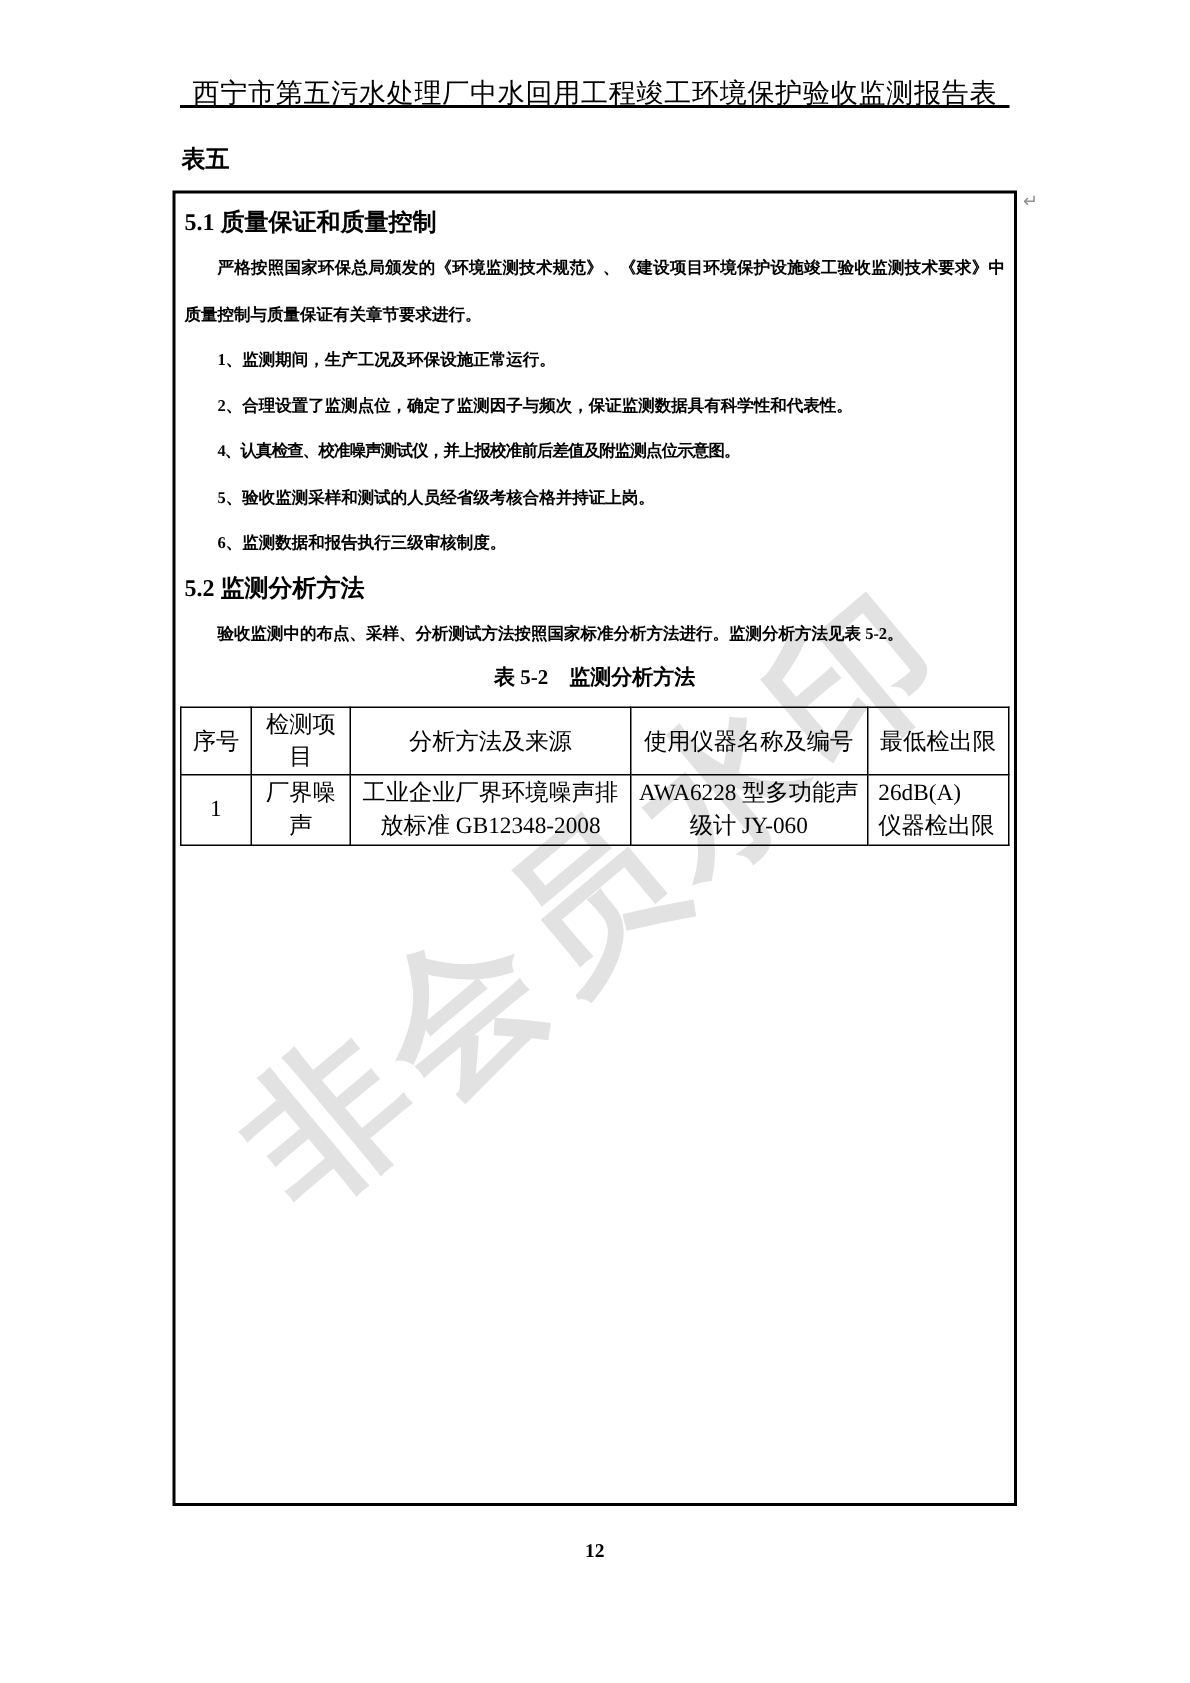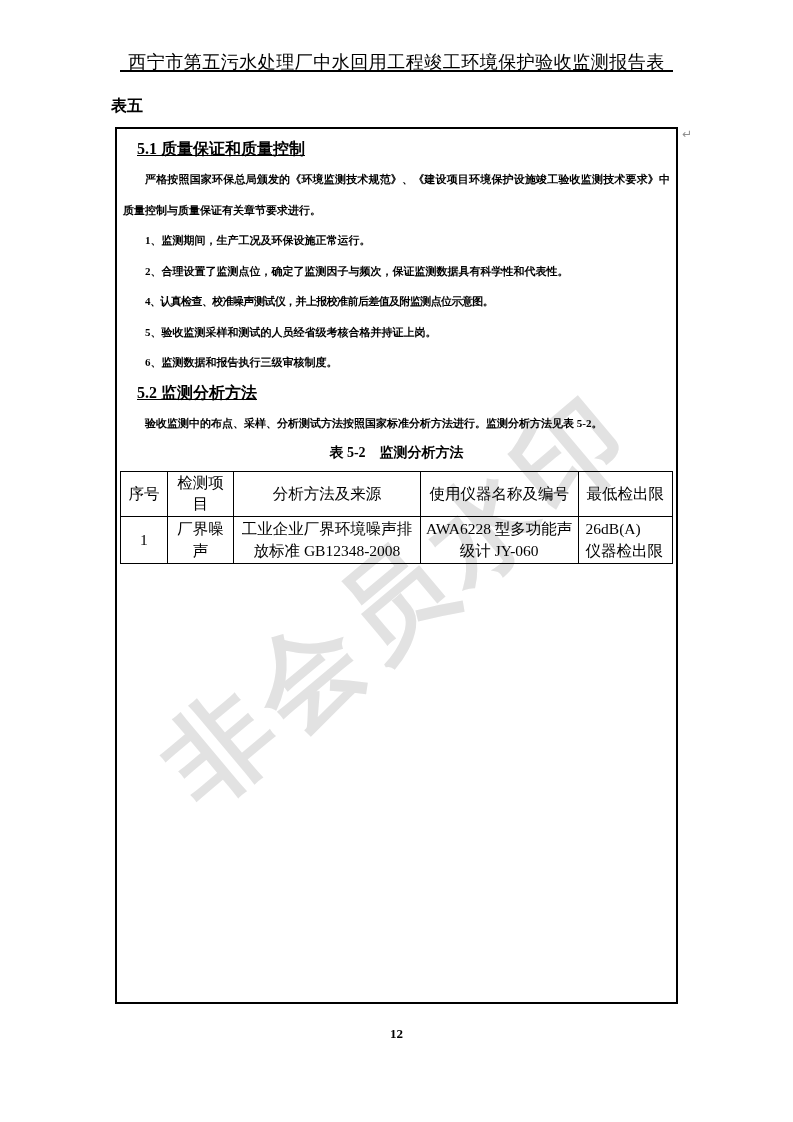--- a/index.html
+++ b/index.html
@@ -10,42 +10,42 @@
   }
   .doc-title {
     position:absolute; top:50px; left:0; width:100%;
     text-align:center; font-size:18px; letter-spacing:0.5px; z-index:2;
   }
   .header-rule {
     position:absolute; top:70px; left:120px; width:553px; height:2px;
     background:#000; z-index:2;
   }
   .table-label {
-    position:absolute; top:96px; left:111px;
+    position:absolute; top:96px; left:121px;
     font-size:16px; font-weight:bold; z-index:2;
   }
   .anchor-mark {
     position:absolute; top:127px; left:682px;
     font-size:12px; color:#8f8f8f; z-index:2;
     font-family:"DejaVu Sans","Liberation Sans",sans-serif;
   }
   .watermark {
     position:absolute; left:112px; top:542px; width:570px; height:112px;
     font-size:106px; line-height:112px; letter-spacing:8px; white-space:nowrap;
     transform:rotate(-40deg); z-index:0; font-weight:bold;
     font-family:"Liberation Sans","DejaVu Sans",sans-serif;
     user-select:none;
   }
   .main-box {
     position:absolute; left:115px; top:127px; width:563px; height:877px;
     border:2px solid #000; z-index:1; box-sizing:border-box;
     padding-top:5px; background:transparent;
   }
   .sec-heading {
-    margin:0 20px; font-size:16px; font-weight:bold; line-height:30px;text-decoration:underline;
+    margin:0 6px; font-size:16px; font-weight:bold; line-height:30px;
   }
   .para {
     margin:0 6px; font-size:11px; line-height:30.5px;
     text-indent:2em; text-align:justify;font-weight:bold;
   }
   .para.tight { letter-spacing:-0.6px; }
   .tbl-title {
     margin:0; font-size:14px; font-weight:bold; text-align:center;
     line-height:30px;
   }

